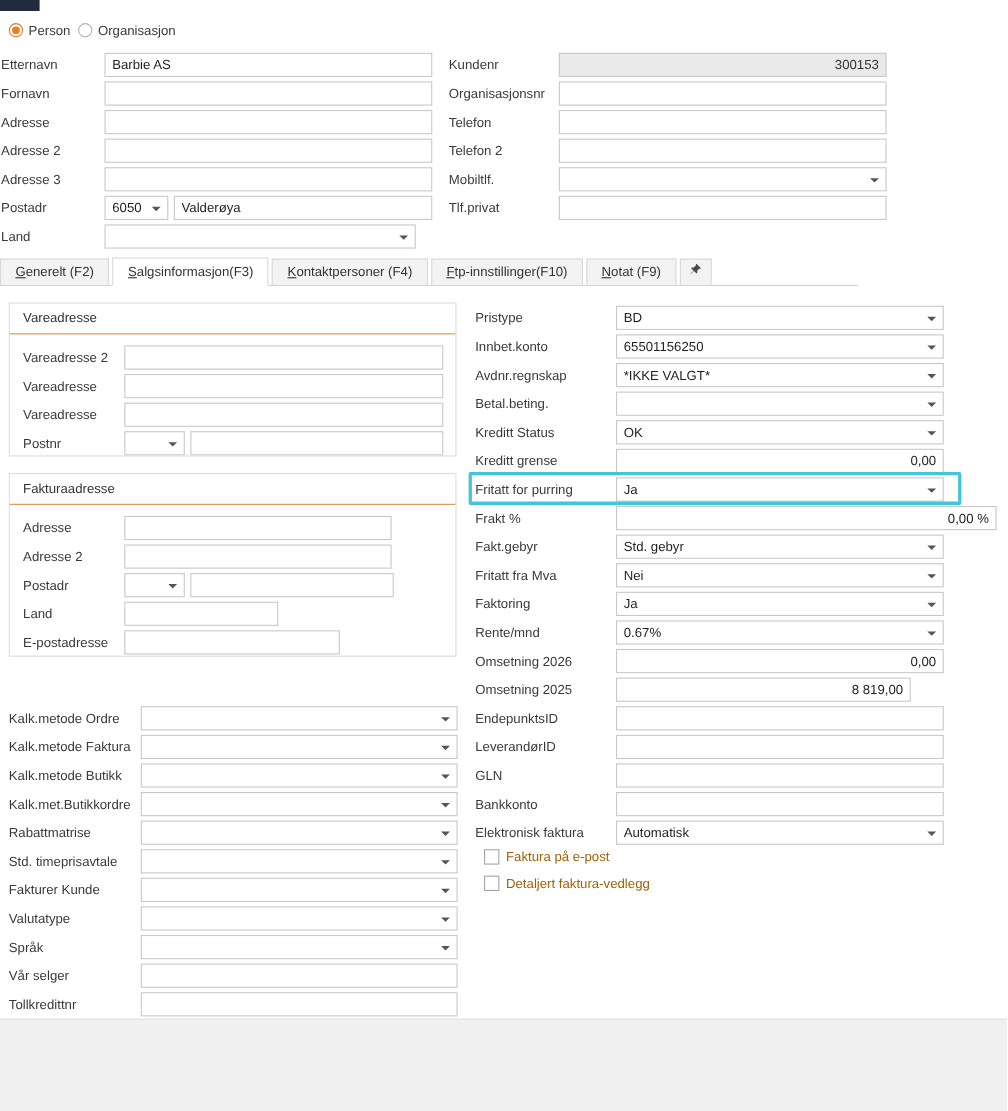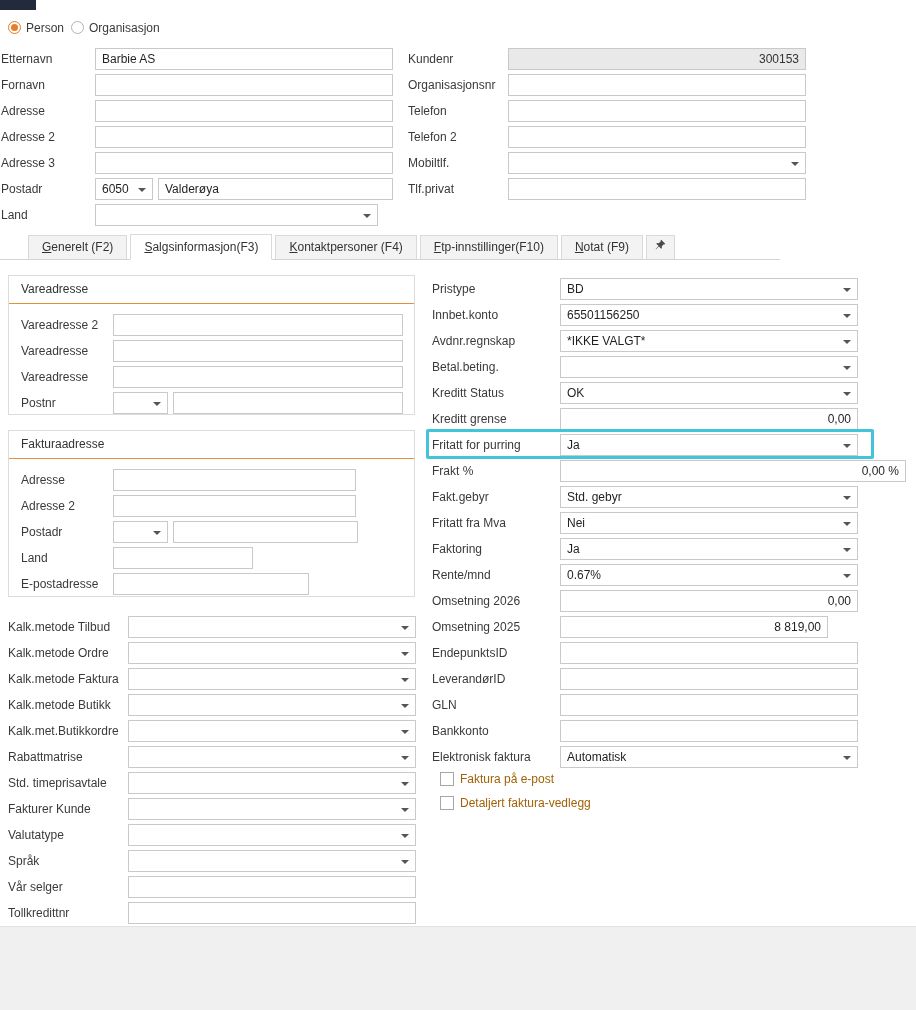--- a/index.html
+++ b/index.html
@@ -17,21 +17,21 @@
   .arr{position:absolute;right:6px;top:9px;width:0;height:0;
        border-left:4px solid transparent;border-right:4px solid transparent;border-top:4px solid #555;}
 
   .radio{position:absolute;top:1px;width:13px;height:13px;border:1px solid #b3b3b3;border-radius:50%;
          background:#fff;box-sizing:border-box;}
   .radio.checked{border-color:#e07d26;}
   .radio.checked::after{content:"";position:absolute;left:2px;top:2px;width:7px;height:7px;border-radius:50%;background:#e87e26;}
   .rlbl{position:absolute;top:0;line-height:16px;color:#3a3a3a;}
 
   .tabs{position:absolute;left:0;top:234px;width:780px;height:26px;display:flex;align-items:flex-end;
-        border-bottom:1px solid #d4d4d4;box-sizing:border-box;padding-left:28px;}
+        border-bottom:1px solid #d4d4d4;box-sizing:border-box;}
   .tab{height:24px;line-height:23px;padding:0 13px;border:1px solid #d9d9d9;border-bottom:none;
        background:#f3f3f3;margin-right:3px;color:#333;position:relative;box-sizing:border-box;white-space:nowrap;}
   .tab.active{background:#fff;height:26px;line-height:25px;margin-bottom:-1px;z-index:2;border-bottom:1px solid #fff;}
   .tlabel{display:inline-block;}
   .tlabel::first-letter{text-decoration:underline;}
   .tab.pin-tab{padding:0 8px;}
   .pin{display:inline-block;vertical-align:middle;margin-top:-3px;}
 
   .gbox{position:absolute;border:1px solid #dcdcdc;background:#fff;box-sizing:border-box;}
   .ghead{height:27px;line-height:27px;padding-left:12px;color:#333;border-bottom:1px solid #e0913f;font-size:12px;}
@@ -182,27 +182,20 @@
     <div class="grow" style="top:116px">
       <span class="lbl" style="left:12px">Land</span>
       <input class="inp" style="left: 104px; width: 140px;" value="">
     </div>
     <div class="grow" style="top:142px">
       <span class="lbl" style="left:12px">E-postadresse</span>
       <input class="inp" style="left: 104px; width: 196px;" value="">
     </div>
   </div>
 
-  <div class="frow" style="top:616px">
-    <span class="lbl" style="left:8px">Kalk.metode Tilbud</span>
-    <div class="combo" style="left:128px;width:288px">
-      <span class="cval"></span>
-      <span class="arr"></span>
-    </div>
-  </div>
   <div class="frow" style="top:642px">
     <span class="lbl" style="left:8px">Kalk.metode Ordre</span>
     <div class="combo" style="left:128px;width:288px">
       <span class="cval"></span>
       <span class="arr"></span>
     </div>
   </div>
   <div class="frow" style="top:668px">
     <span class="lbl" style="left:8px">Kalk.metode Faktura</span>
     <div class="combo" style="left:128px;width:288px">

